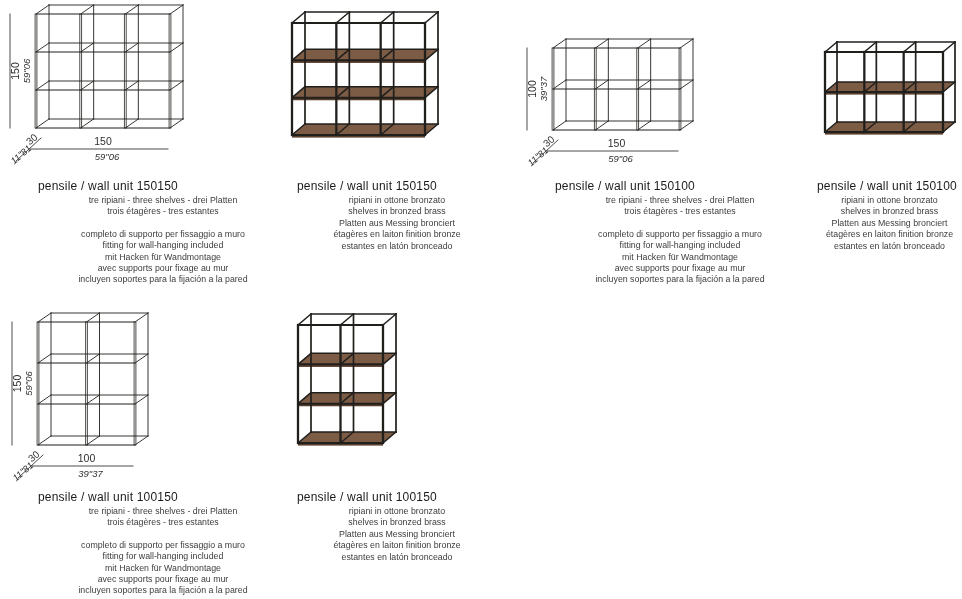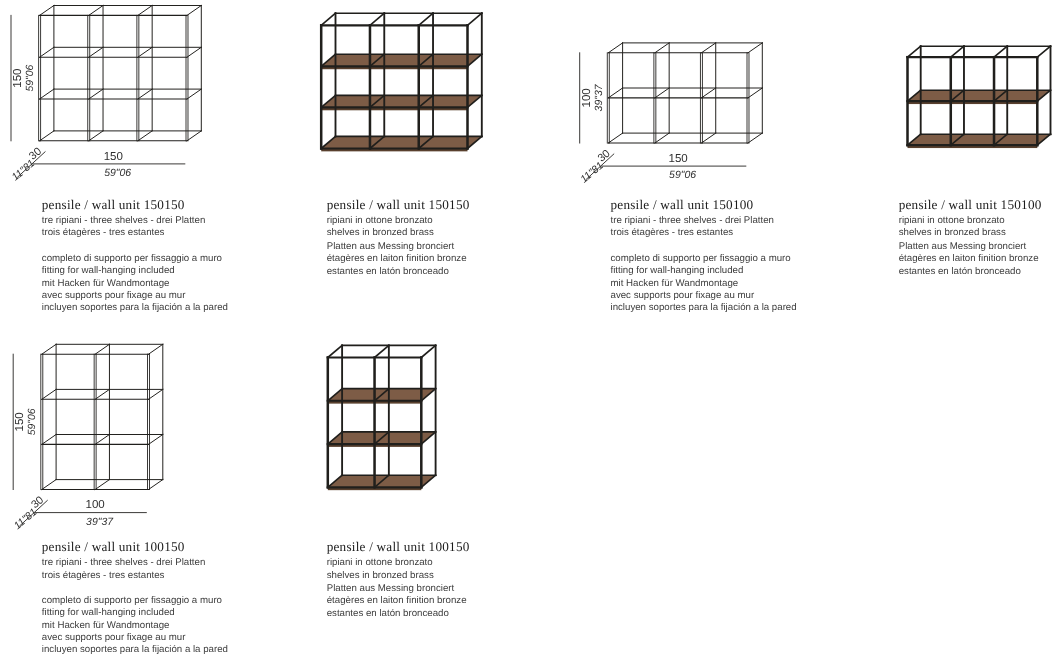--- a/index.html
+++ b/index.html
@@ -3,26 +3,26 @@
 <meta charset="utf-8">
 <style>
   html,body{margin:0;padding:0;}
   body{
     width:962px;height:599px;position:relative;background:#ffffff;
     font-family:"Liberation Sans", sans-serif;overflow:hidden;
   }
   #drawings{position:absolute;left:0;top:0;width:962px;height:599px;}
   .tblock{position:absolute;color:#3a3a3a;}
   .ttitle{
-    font-family:Liberation Serif, serif;
+    font-family:Liberation Sans, sans-serif;
     font-size:12px;line-height:13px;color:#1b1b1b;margin-bottom:2px;
     white-space:nowrap;letter-spacing:0.2px;
   }
   .tline{
-    font-size:8.8px;line-height:11.4px;white-space:nowrap;color:#3c3c3c;
+    font-size:8.8px;line-height:11.4px;white-space:nowrap;color:#3c3c3c;text-align:center;
   }
   .tgap{height:11px;}
   svg text{font-family:"Liberation Sans", sans-serif;}
 </style>
 </head>
 <body>
 
 <div id="drawings">
     <svg width="215" height="178" style="position: absolute; left: 0px; top: 0px; overflow: visible;">
       <line x1="49" y1="5" x2="183" y2="5" stroke="#201f1c" stroke-width="0.9" stroke-linecap="square"></line>

